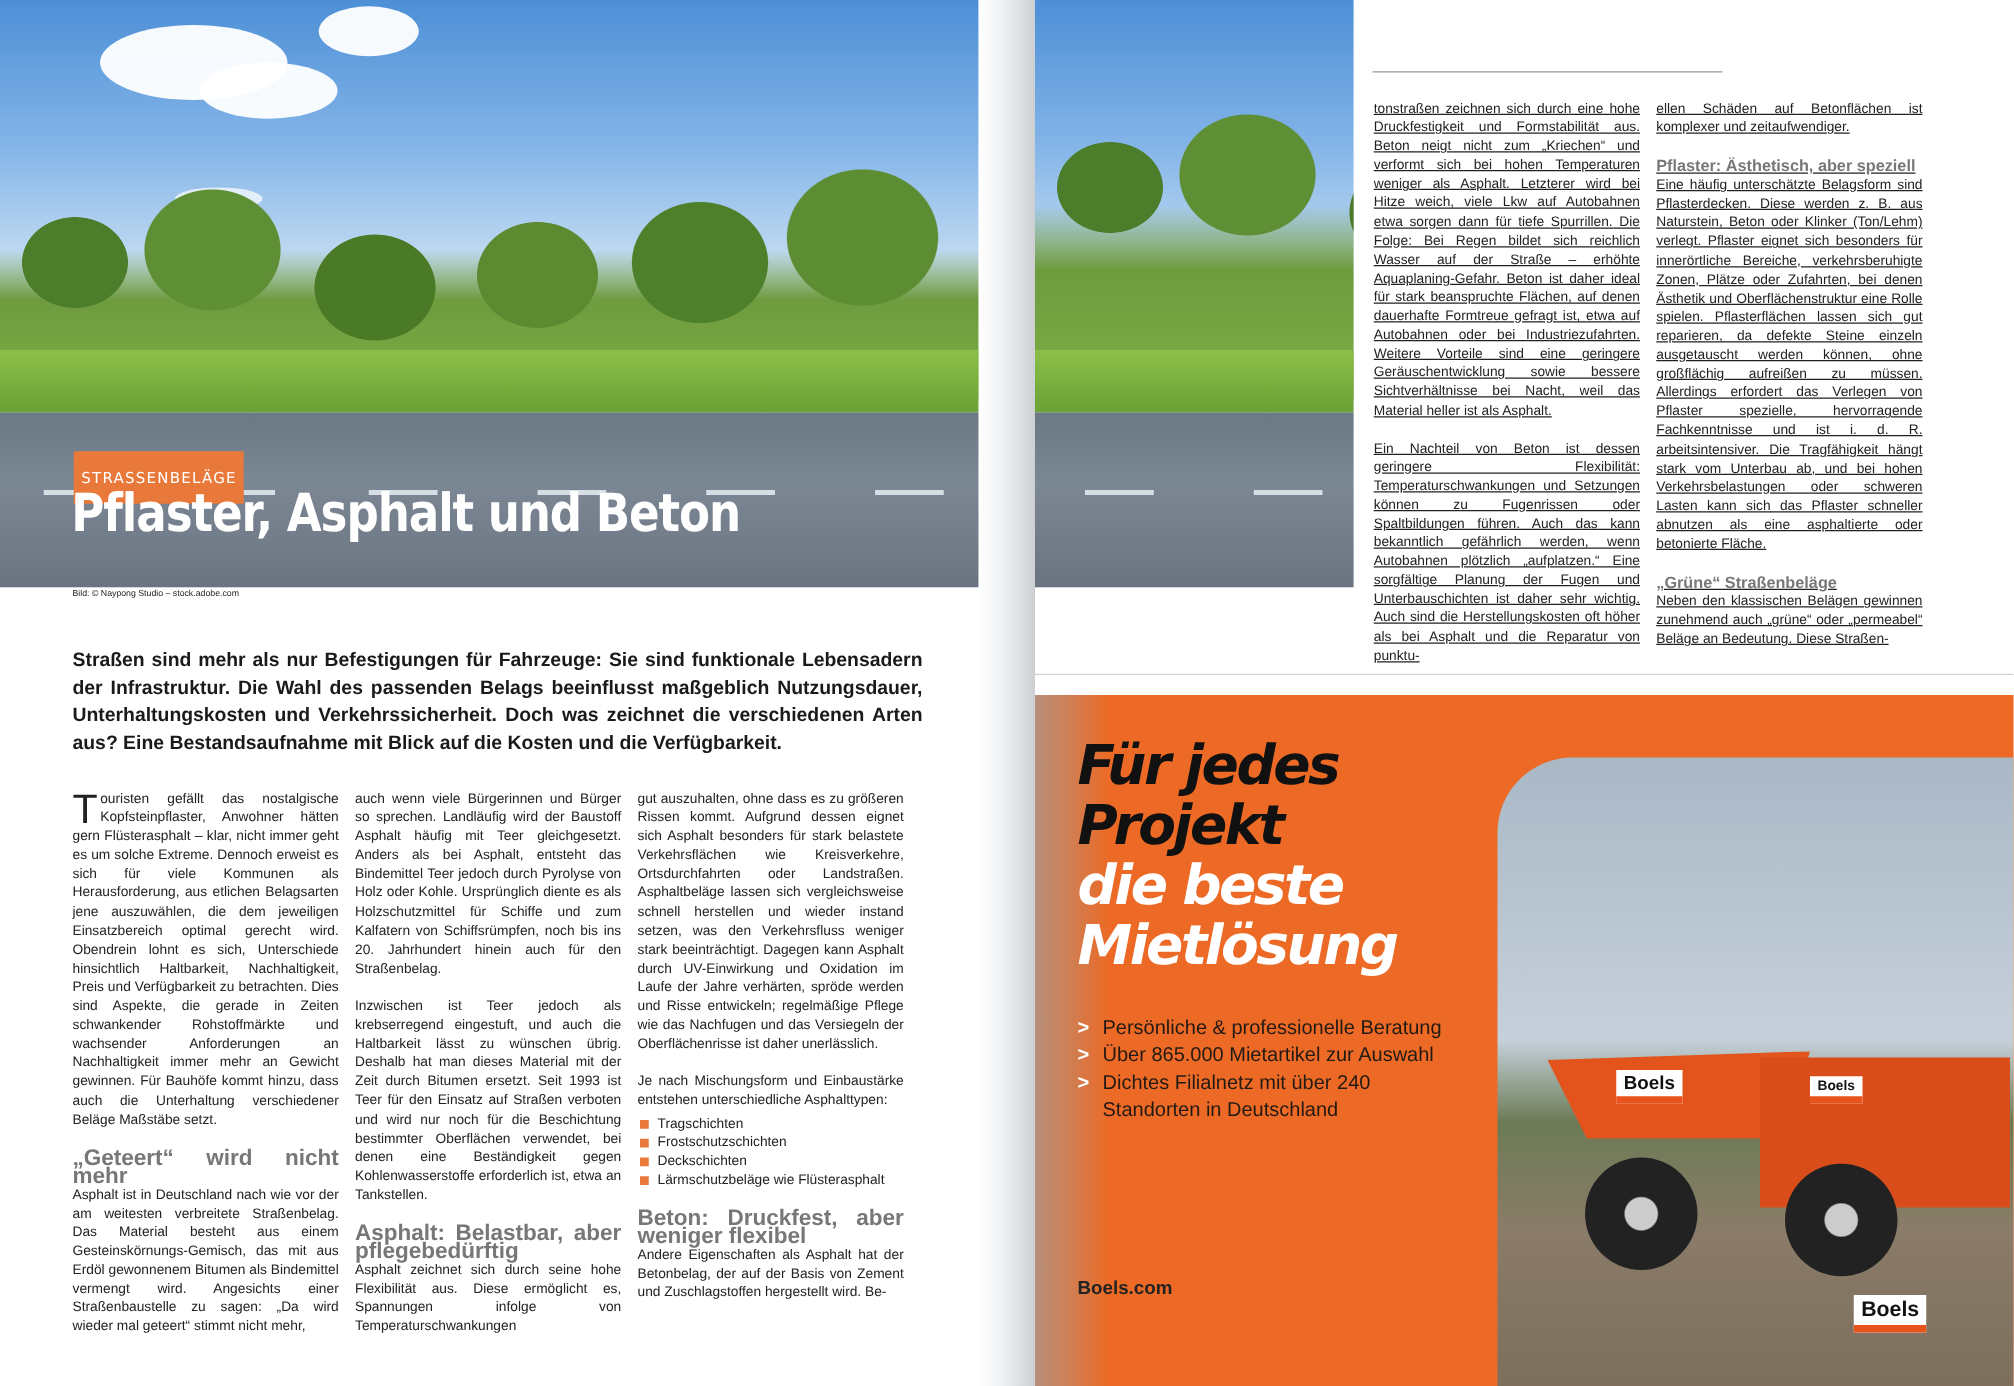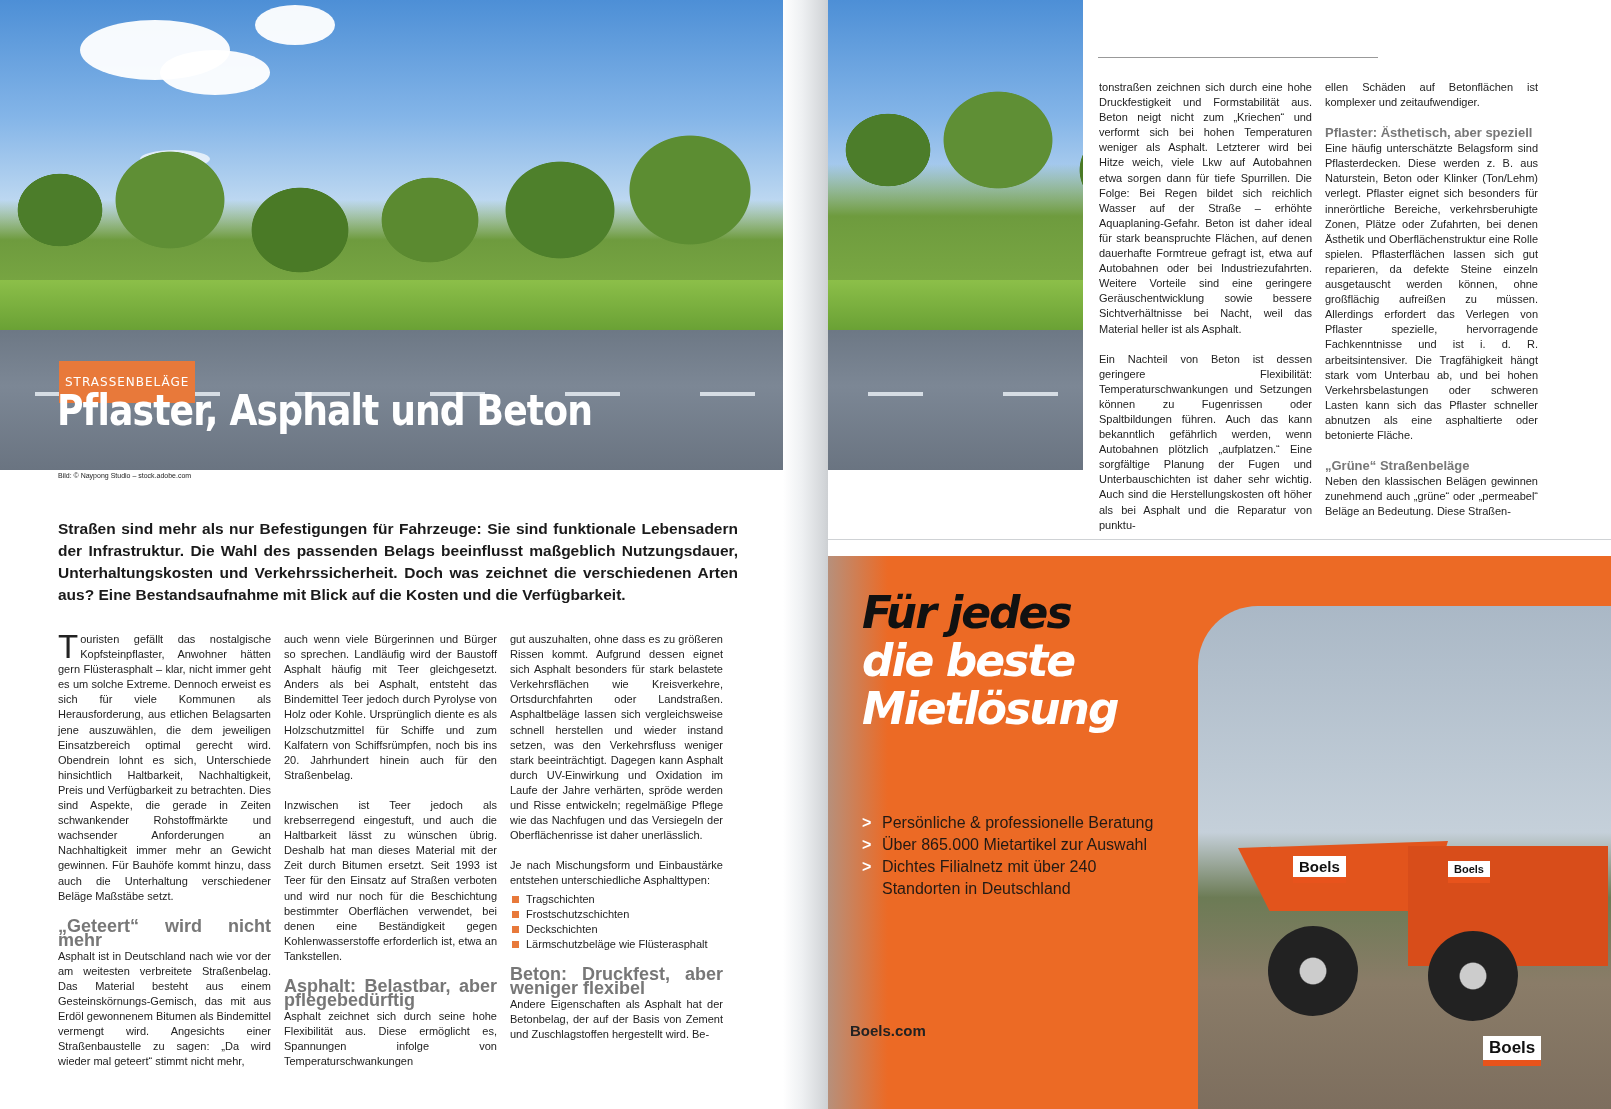--- a/index.html
+++ b/index.html
@@ -40,40 +40,40 @@
   .gutter { position: absolute; left: 783px; top: 0; width: 48px; height: 1109px;
             background: linear-gradient(90deg, #fff 0%, #eef0f2 40%, #d3d6d9 85%, #c8cbce 100%); }
 
   
   .page-right { position: absolute; left: 828px; top: 0; width: 943px; height: 1109px; background: #fff; }
   .photo-r { position: absolute; left: 0; top: 0; width: 255px; height: 470px; overflow: hidden; }
   .header-line { position: absolute; left: 270px; top: 57px; width: 280px; height: 1px; background: #999; }
   .section-label { position: absolute; right: 73px; top: 34px; font-size: 12px; color: #666; font-weight: bold; }
   .page-num { position: absolute; right: 58px; top: 30px; font-size: 16px; color: #e8793a; font-weight: bold; }
 
-  .rcol { position: absolute; top: 80px; width: 213px; font-size: 11px; line-height: 15.1px; text-align: justify; color: #222; }
+  .rcol { position: absolute; top: 80px; width: 213px; font-size: 11px; line-height: 15.1px; text-align: justify; color: #222; text-decoration: underline; }
   .rcol p { margin-bottom: 15px; }
   .rcol h3 { font-size: 13px; line-height: 15px; color: #777; font-weight: bold; margin-bottom: 1px; }
 
   .ad-divider { position: absolute; left: 0; top: 539px; width: 783px; height: 1px; background: #cfd2d5; }
   .ad { position: absolute; left: 0; top: 556px; width: 783px; height: 553px; background: #ec6a25; overflow: hidden; }
   .ad-photo { position: absolute; left: 370px; top: 50px; width: 413px; height: 503px; border-radius: 60px 0 0 0;
               background: linear-gradient(#aab8c6 0%, #c5d0da 45%, #6c7b55 58%, #8a7c68 75%, #7d6e5e 100%); }
   .dumper-skip { position: absolute; left: 40px; top: 235px; width: 210px; height: 70px; background: #e2541c; clip-path: polygon(0 10%, 100% 0, 90% 100%, 15% 100%); }
   .dumper-body { position: absolute; left: 210px; top: 240px; width: 200px; height: 120px; background: #d84d1a; }
   .wheel { position: absolute; width: 90px; height: 90px; border-radius: 50%; background: radial-gradient(circle, #ccc 20%, #222 22%, #222 100%); }
   .boels-logo { position: absolute; background: #fff; color: #111; font-weight: bold; font-size: 15px; padding: 2px 6px; border-bottom: 6px solid #e8531c; }
   .ad-head { position: absolute; left: 34px; top: 33px; font-family: "DejaVu Sans", sans-serif; font-weight: bold; font-size: 44px; line-height: 48px; letter-spacing: -2px; font-style: italic; }
   .ad-head .dark { color: #111; }
   .ad-head .light { color: #fff; }
   .ad-list { position: absolute; left: 34px; top: 256px; list-style: none; font-size: 16px; line-height: 22px; color: #231a14; }
   .ad-list li { position: relative; padding-left: 20px; }
   .ad-list li .chev { position: absolute; left: 0; color: #fff; font-weight: bold; }
   .ad-list li.cont { padding-left: 20px; }
-  .ad-url { position: absolute; left: 22px; top: 466px; font-weight: bold; font-size: 15px; color: #222; }
+  .ad-url { position: absolute; left: 34px; top: 466px; font-weight: bold; font-size: 15px; color: #222; }
   .ad-fade { position: absolute; left: 0; top: 0; width: 60px; height: 100%; background: linear-gradient(90deg, rgba(160,160,160,.7), rgba(236,106,37,0)); }
 </style>
 </head>
 <body>
 
 <div class="page-left">
   <div class="hero">
     <div class="sky"></div>
     <div class="cloud" style="left:80px;top:20px;width:150px;height:60px;"></div>
     <div class="cloud" style="left:160px;top:50px;width:110px;height:45px;"></div>
@@ -160,20 +160,21 @@
       <div class="wheel" style="left:70px;top:320px;"></div>
       <div class="wheel" style="left:230px;top:325px;"></div>
       <div class="boels-logo" style="left:95px;top:250px;"><span>Boels</span></div>
       <div class="boels-logo" style="left:250px;top:255px;font-size:11px;"><span>Boels</span></div>
       <div class="boels-logo" style="left:285px;top:430px;font-size:17px;"><span>Boels</span></div>
     </div>
     <div class="ad-fade"></div>
 
     <div class="ad-head">
       <div class="dark">Für jedes</div>
+      <div class="dark">Projekt</div>
       <div class="light">die beste</div>
       <div class="light">Mietlösung</div>
     </div>
 
     <ul class="ad-list">
       <li><span class="chev">&gt;</span><span>Persönliche &amp; professionelle Beratung</span></li>
       <li><span class="chev">&gt;</span><span>Über 865.000 Mietartikel zur Auswahl</span></li>
       <li><span class="chev">&gt;</span><span>Dichtes Filialnetz mit über 240</span></li>
       <li class="cont">Standorten in Deutschland</li>
     </ul>

